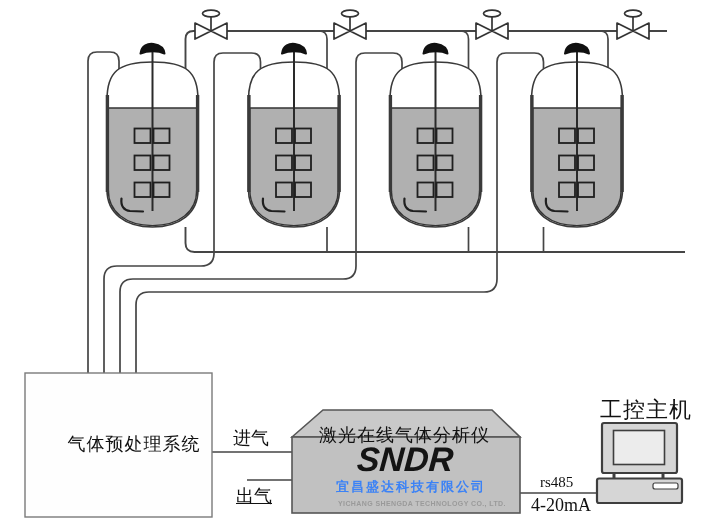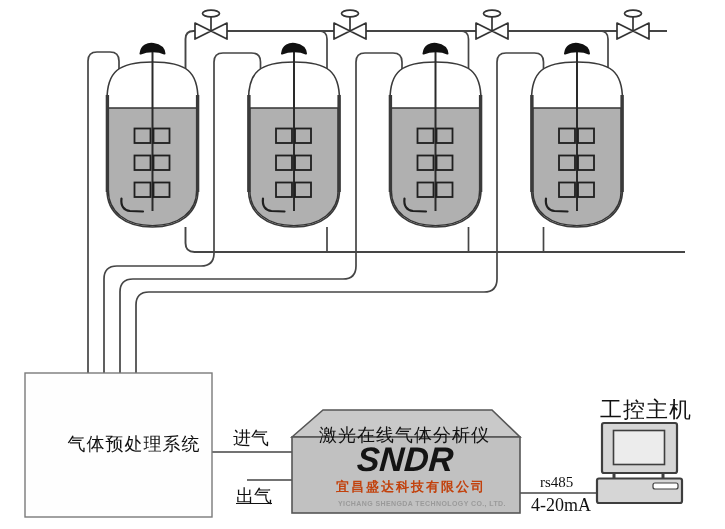--- a/index.html
+++ b/index.html
@@ -16,21 +16,21 @@
   .lbl-host{left:600px;top:397px;font-size:22px;letter-spacing:1px;}
   .lbl-rs485{left:540px;top:474px;font-size:15px;}
   .lbl-ma{left:531px;top:495px;font-size:18px;}
   .lbl-logo{
     left:357px;top:442px;font-size:34px;font-weight:bold;font-style:italic;
     font-family:"Liberation Sans","DejaVu Sans",sans-serif;color:#141414;
     transform:skewX(-4deg);line-height:1;
   }
   .lbl-company{
     left:336px;top:480px;font-size:13px;font-weight:bold;letter-spacing:2px;
-    font-family:"Liberation Sans","DejaVu Sans",sans-serif;color:#c2410c;
+    font-family:"Liberation Sans","DejaVu Sans",sans-serif;color:#3b82f6;
   }
   .lbl-company-en{
     left:338px;top:500px;font-size:7px;font-weight:bold;letter-spacing:0.4px;
     font-family:"Liberation Sans","DejaVu Sans",sans-serif;color:#9a9a9a;
   }
 </style>
 </head>
 <body>
 
 <div class="stage">

